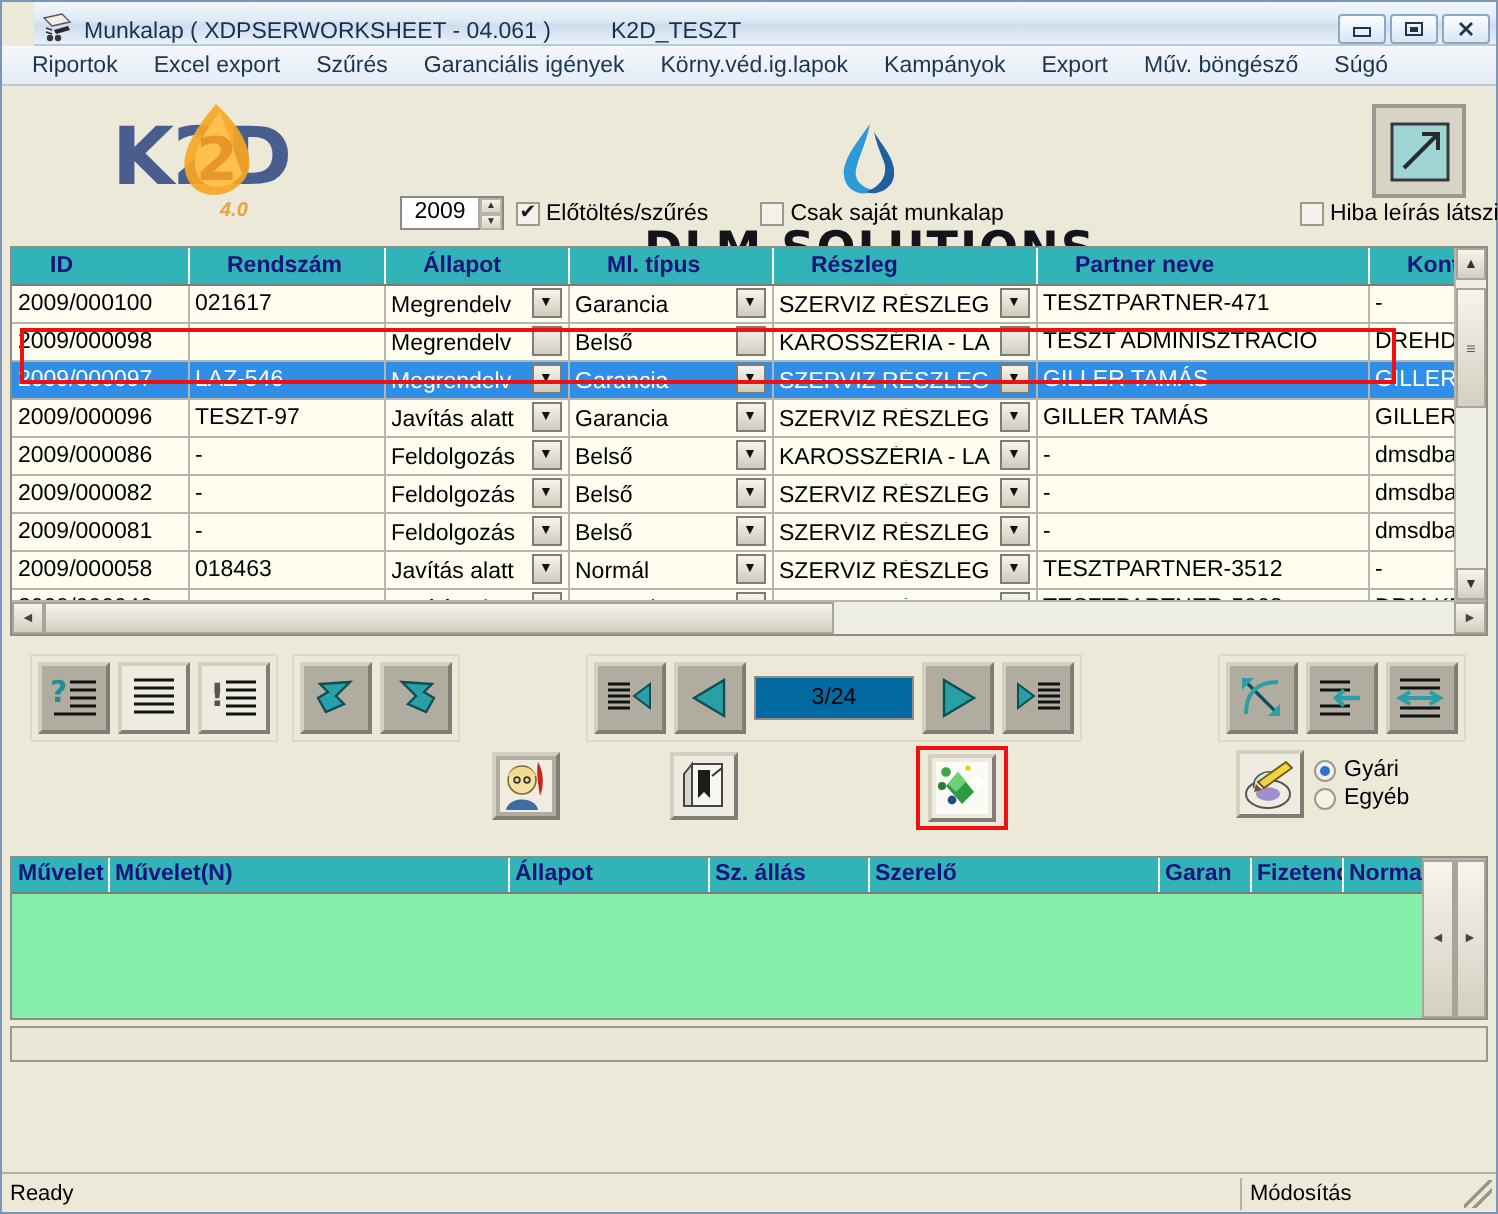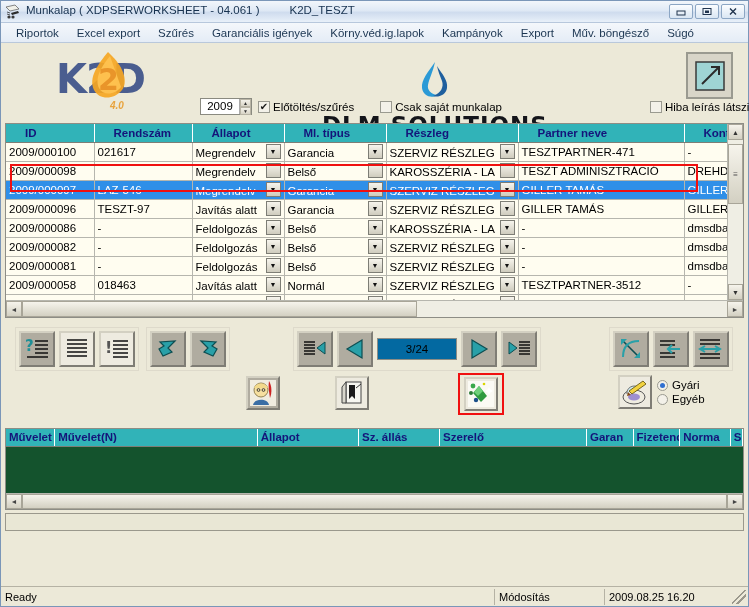--- a/index.html
+++ b/index.html
@@ -17,23 +17,24 @@
     width: 749px; height: 607px;
     background: #ece9d8;
     border: 1px solid #7a96b8;
     display: flex; flex-direction: column;
   }
 
   
   .titlebar {
     height: 22px; flex: 0 0 22px;
     background: linear-gradient(to bottom, #f2f6fb 0%, #dfe9f5 45%, #cfdcee 55%, #e8f0f9 100%);
-    display: flex; align-items: flex-start;
+    display: flex; align-items: flex-end;
     padding: 3px 3px 0 4px;
     border-bottom: 1px solid #b7c7dc;
+    margin-left: 16px;
   }
   .title-icon {
     width: 16px; height: 16px; flex: 0 0 16px;
     margin-right: 5px; position: relative;
   }
   .title-text {
     font-size: 11.5px; color: #16314f; font-weight: 500;
     white-space: nowrap;
   }
   .title-sub { margin-left: 30px; }
@@ -263,22 +264,22 @@
   .tabstrip { display: flex; align-items: flex-end; height: 22px; }
   .tab {
     padding: 3px 8px 4px 8px; font-size: 11.5px; color: #000;
     border: 1px solid #8d8d85; border-bottom: none;
     background: #ddd9c9; margin-right: -1px;
     position: relative; top: 2px;
   }
   .tab.active { background: #efedE3; top: 0; padding-bottom: 6px; font-weight: normal; }
 
   .subgrid {
-    border: 1px solid #8d8d85; background: #14532d;
-    height: 82px; display: flex; flex-direction: column; justify-content: space-between;
+    border: 1px solid #8d8d85; background: #86efac;
+    height: 82px; display: flex; flex-direction: row; justify-content: space-between;
   }
   .subgrid-inner { flex: 1 1 auto; overflow: hidden; }
   table.grid2 { border-collapse: collapse; width: 100%; table-layout: fixed; }
   table.grid2 th {
     background: #31b3b8; color: #14147a;
     font-size: 11.5px; font-weight: bold; text-align: left;
     padding: 2px 3px; height: 17px;
     border-right: 1px solid #ffffff; border-bottom: 1px solid #7e7e76;
     white-space: nowrap; overflow: hidden;
   }
@@ -887,16 +888,15 @@
         </div>
       </div>
     </div>
 
     <div class="botstrip"></div>
   </div>
 
   <div class="statusbar">
     <span class="sb-cell first">Ready</span>
     <span class="sb-cell" style="width:110px">Módosítás</span>
-    <span class="sb-cell" style="width:126px">2009.08.25 16.20</span>
     <span class="grip"></span>
   </div>
 </div>
 
 </body></html>

